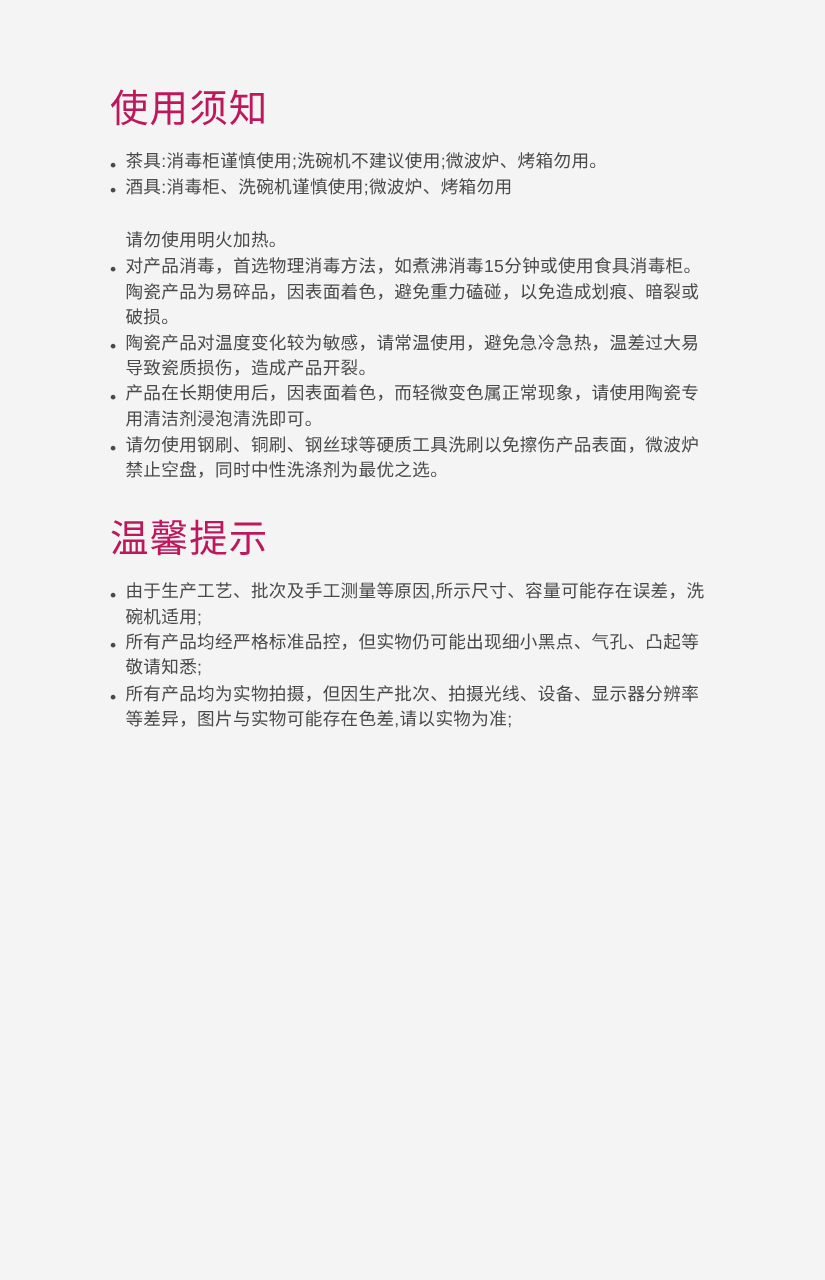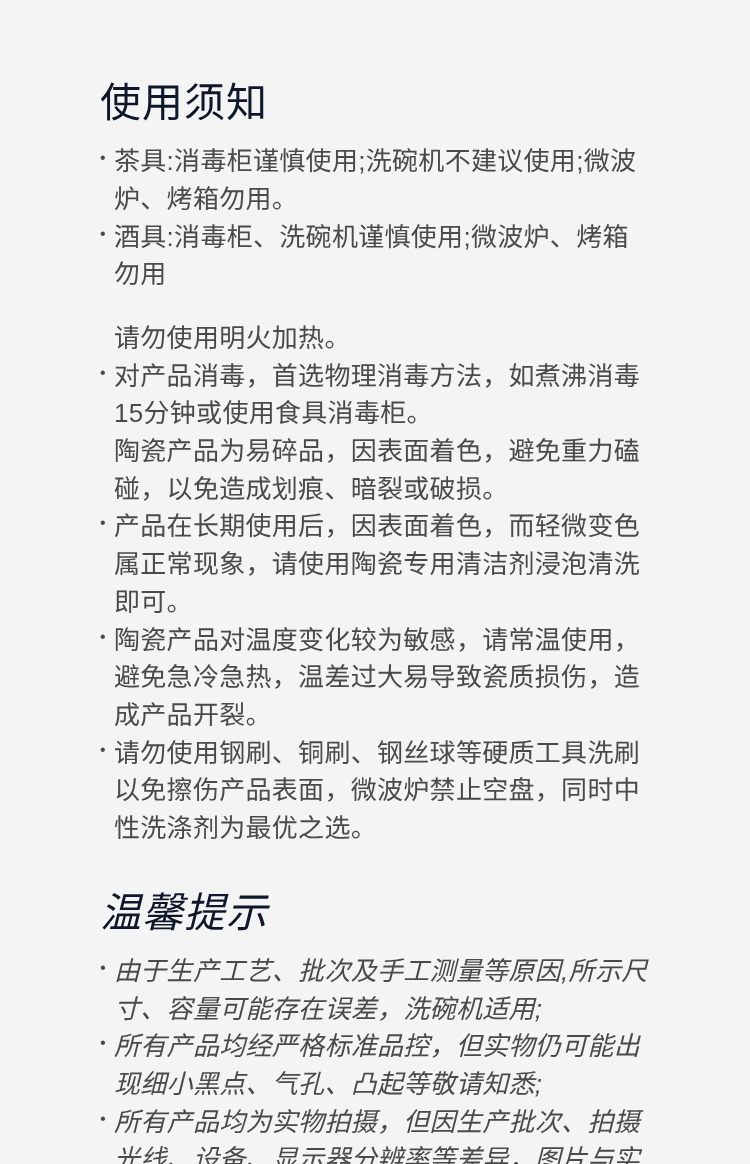--- a/index.html
+++ b/index.html
@@ -18,39 +18,38 @@
     position: relative;
     width: 750px;
     height: 1164px;
     box-sizing: border-box;
     padding: 78px 100px 0 100px;
   }
   .section {
     margin: 0;
   }
   .section + .section {
-    margin-top: 40px;
-    font-style: italic;
+    margin-top: 29px;
   }
   .section-title {
-    font-size: 41px;
+    font-size: 35px;
     line-height: 1.25;
     font-weight: 400;
-    color: #0f172a;
+    color: #be185d;
     letter-spacing: 1px;
     margin: 0 0 14px 0;
   }
   .bullet-list {
     list-style: none;
     margin: 0;
     padding: 0;
   }
   .bullet-list li {
     position: relative;
-    font-size: 26px;
+    font-size: 16px;
     line-height: 1.45;
     color: #4a4a4a;
     padding-left: 14px;
     margin: 0;
     letter-spacing: 0.3px;
     text-indent: 0;
   }
   .bullet-list li.bulleted::before {
     content: "•";
     position: absolute;
@@ -85,22 +84,22 @@
       </ul>
     </div>
 
     <div class="spacer-line"></div>
 
     <div class="group">
       <ul class="bullet-list">
         <li class="plain">请勿使用明火加热。</li>
         <li class="bulleted">对产品消毒，首选物理消毒方法，如煮沸消毒15分钟或使用食具消毒柜。</li>
         <li class="plain">陶瓷产品为易碎品，因表面着色，避免重力磕碰，以免造成划痕、暗裂或破损。</li>
+        <li class="bulleted">陶瓷产品对温度变化较为敏感，请常温使用，避免急冷急热，温差过大易导致瓷质损伤，造成产品开裂。</li>
         <li class="bulleted">产品在长期使用后，因表面着色，而轻微变色属正常现象，请使用陶瓷专用清洁剂浸泡清洗即可。</li>
-        <li class="bulleted">陶瓷产品对温度变化较为敏感，请常温使用，避免急冷急热，温差过大易导致瓷质损伤，造成产品开裂。</li>
         <li class="bulleted">请勿使用钢刷、铜刷、钢丝球等硬质工具洗刷以免擦伤产品表面，微波炉禁止空盘，同时中性洗涤剂为最优之选。</li>
       </ul>
     </div>
   </div>
 
   <div class="section">
     <h2 class="section-title">温馨提示</h2>
 
     <div class="group">
       <ul class="bullet-list">

